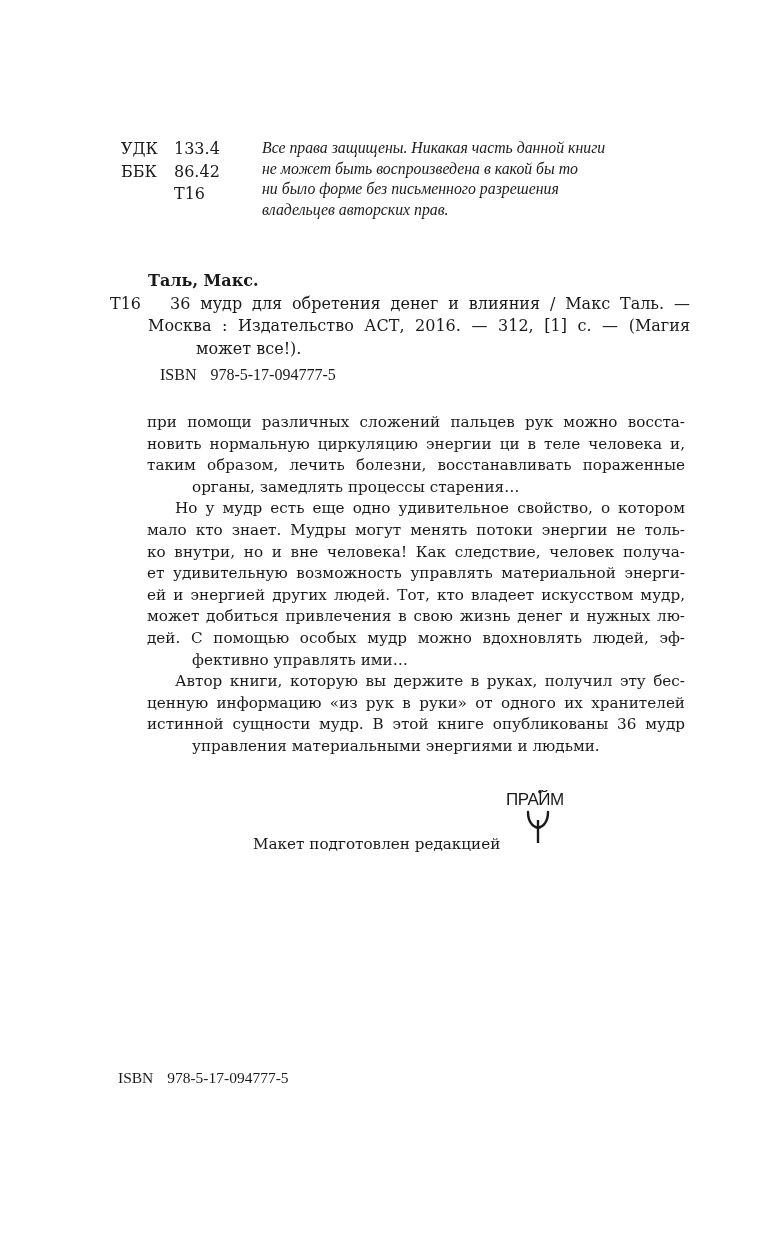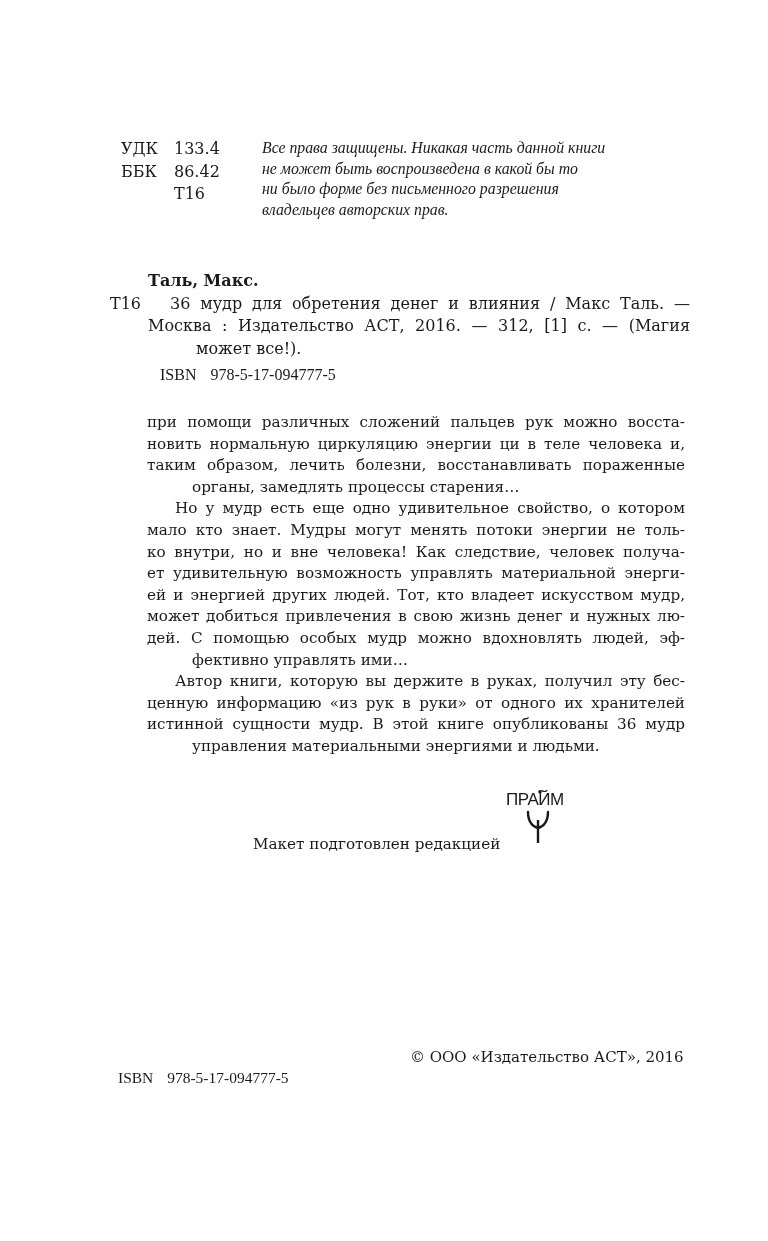--- a/index.html
+++ b/index.html
@@ -257,16 +257,15 @@
       <path d="M22 22 C 22 32, 27 37, 32 38 C 37 37, 42 32, 42 22" fill="none" stroke="#1a1a1a" stroke-width="2.4" stroke-linecap="round"></path>
       <line x1="32" y1="30" x2="32" y2="53" stroke="#1a1a1a" stroke-width="2.4"></line>
     </svg>
   </div>
 
   <div class="footer-isbn">
     <span class="isbn-label">ISBN</span>
     <span>978-5-17-094777-5</span>
   </div>
   <div class="copyrights">
-    <div>© ООО «Издательство АСТ», 2016</div>
   </div>
 
 </div>
 
 </body></html>

